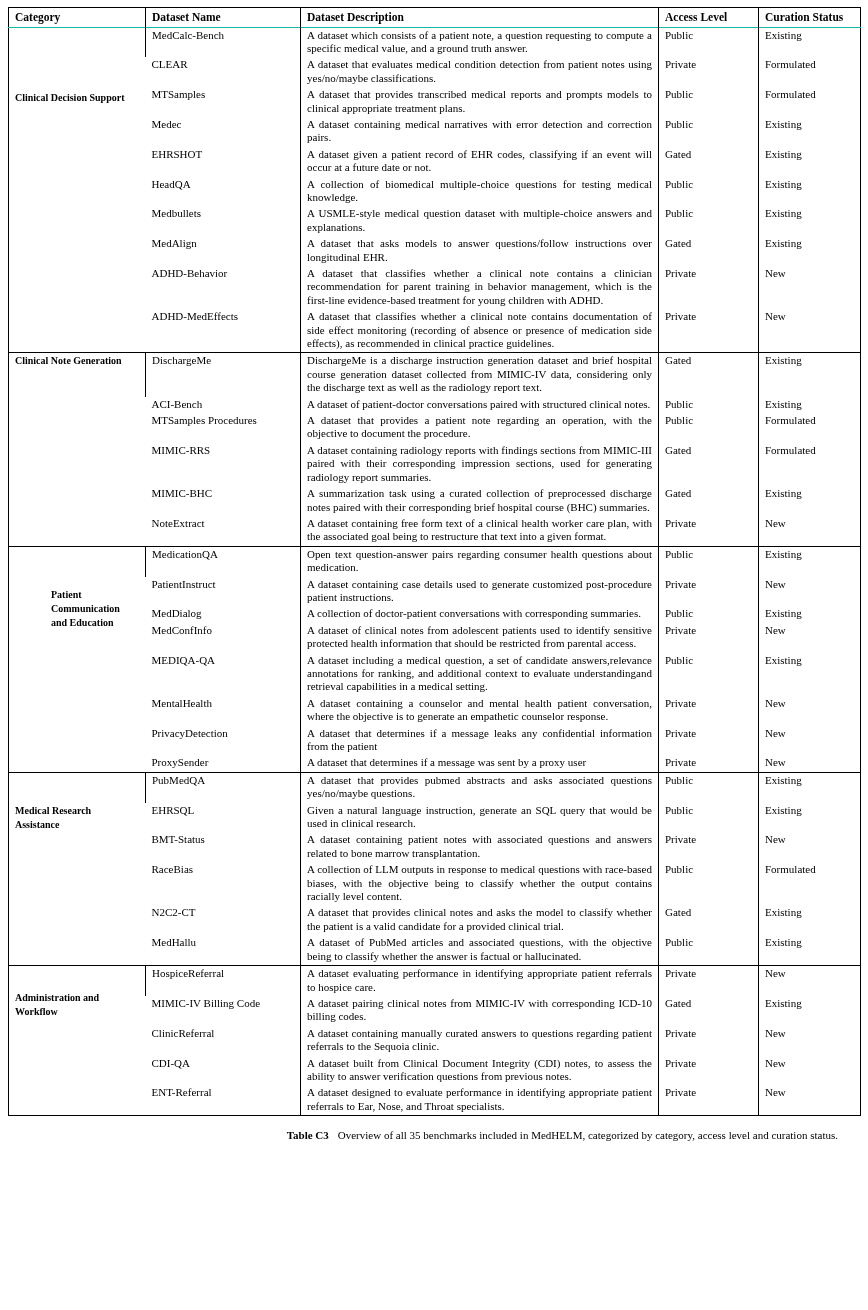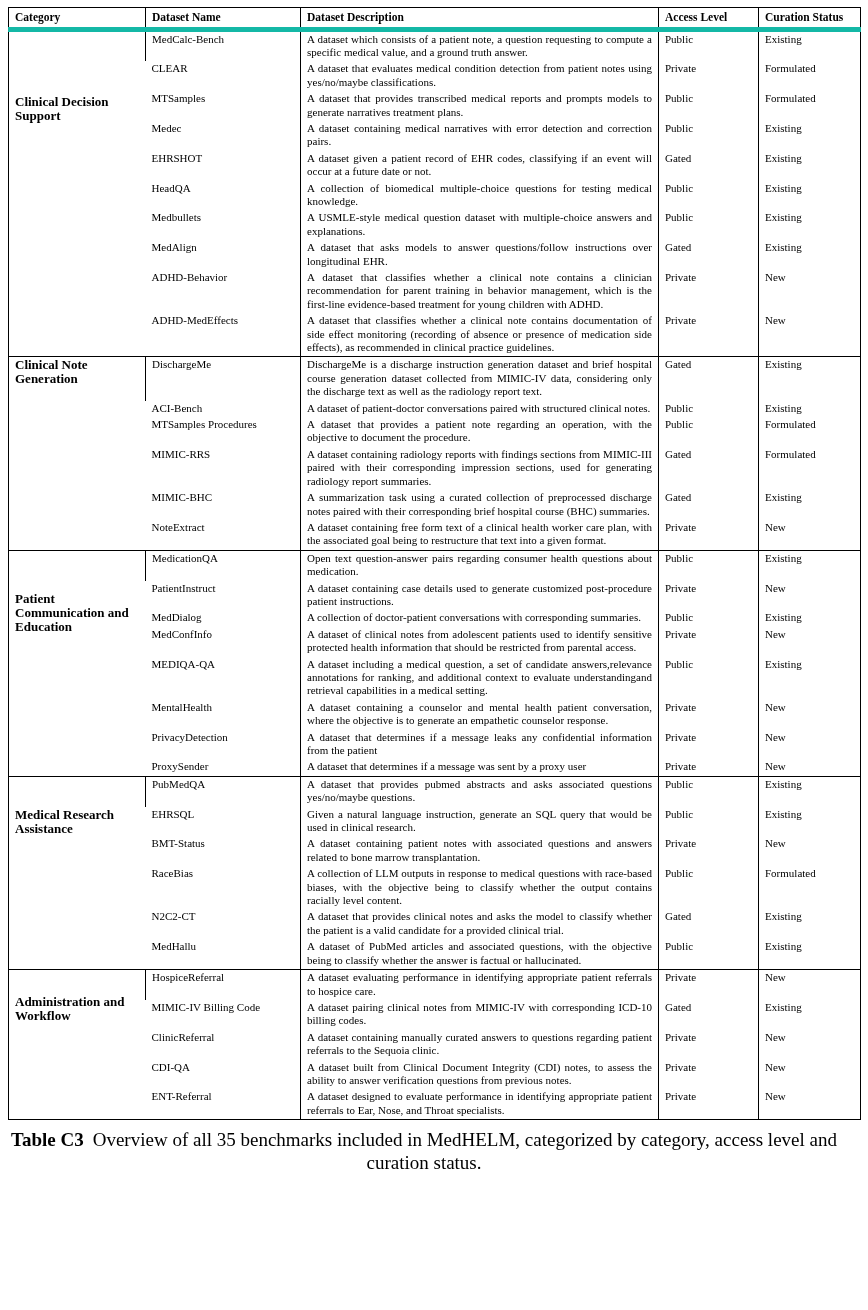--- a/index.html
+++ b/index.html
@@ -21,21 +21,21 @@
     border: 1px solid #000;
     font-size: 11px;
     line-height: 13.4px;
   }
   col.c-category { width: 137px; }
   col.c-name     { width: 155px; }
   col.c-desc     { width: 358px; }
   col.c-access   { width: 100px; }
   col.c-curation { width: 102px; }
 
-  thead { border-bottom: 5px solid #14b8a6; }
+  thead { border-bottom: 1px solid #14b8a6; }
   tbody { border-top: 1px solid #000; }
 
   th {
     border-left: 1px solid #000;
     text-align: left;
     vertical-align: middle;
     font-weight: bold;
     font-size: 11.5px;
     line-height: 12.5px;
     padding: 3px 6px;
@@ -44,43 +44,43 @@
 
   td {
     border-left: 1px solid #000;
     vertical-align: top;
     padding: 1px 6px 2px 6px;
   }
   td:first-child { border-left: none; font-family: Liberation Serif, serif; }
 
   td.category {
     font-weight: bold;
-    font-size: 13px;
+    font-size: 10px;
     line-height: 14px;
     padding-right: 14px;
   }
   .cat-label { display: block; }
   tbody:nth-of-type(1) .cat-label { margin-top: 62px; }
   tbody:nth-of-type(2) .cat-label { }
-  tbody:nth-of-type(3) .cat-label { margin-top: 40px; }
+  tbody:nth-of-type(3) .cat-label { margin-top: 40px; margin-left: 36px; }
   tbody:nth-of-type(4) .cat-label { margin-top: 30px; }
   tbody:nth-of-type(5) .cat-label { margin-top: 24px; }
 
   td.desc {
     text-align: justify;
     hyphens: auto;
     -webkit-hyphens: auto;
   }
 
   .caption {
     margin: 8px 0 0 2px;
     max-width: 828px;
-    font-size: 19px;
+    font-size: 11px;
     line-height: 23px;
-    text-align: center;
+    text-align: right;
   }
   .caption .cap-label {
     font-weight: bold;
     margin-right: 9px;
   }
 </style>
 </head>
 <body>
 
 <div class="page">
@@ -112,21 +112,21 @@
           <td class="curation">Existing</td>
         </tr>
         <tr>
           <td class="name">CLEAR</td>
           <td class="desc">A dataset that evaluates medical condition detection from patient notes using yes/no/maybe classifications.</td>
           <td class="access">Private</td>
           <td class="curation">Formulated</td>
         </tr>
         <tr>
           <td class="name">MTSamples</td>
-          <td class="desc">A dataset that provides transcribed medical reports and prompts models to generate narratives treatment plans.</td>
+          <td class="desc">A dataset that provides transcribed medical reports and prompts models to clinical appropriate treatment plans.</td>
           <td class="access">Public</td>
           <td class="curation">Formulated</td>
         </tr>
         <tr>
           <td class="name">Medec</td>
           <td class="desc">A dataset containing medical narratives with error detection and correction pairs.</td>
           <td class="access">Public</td>
           <td class="curation">Existing</td>
         </tr>
         <tr>

